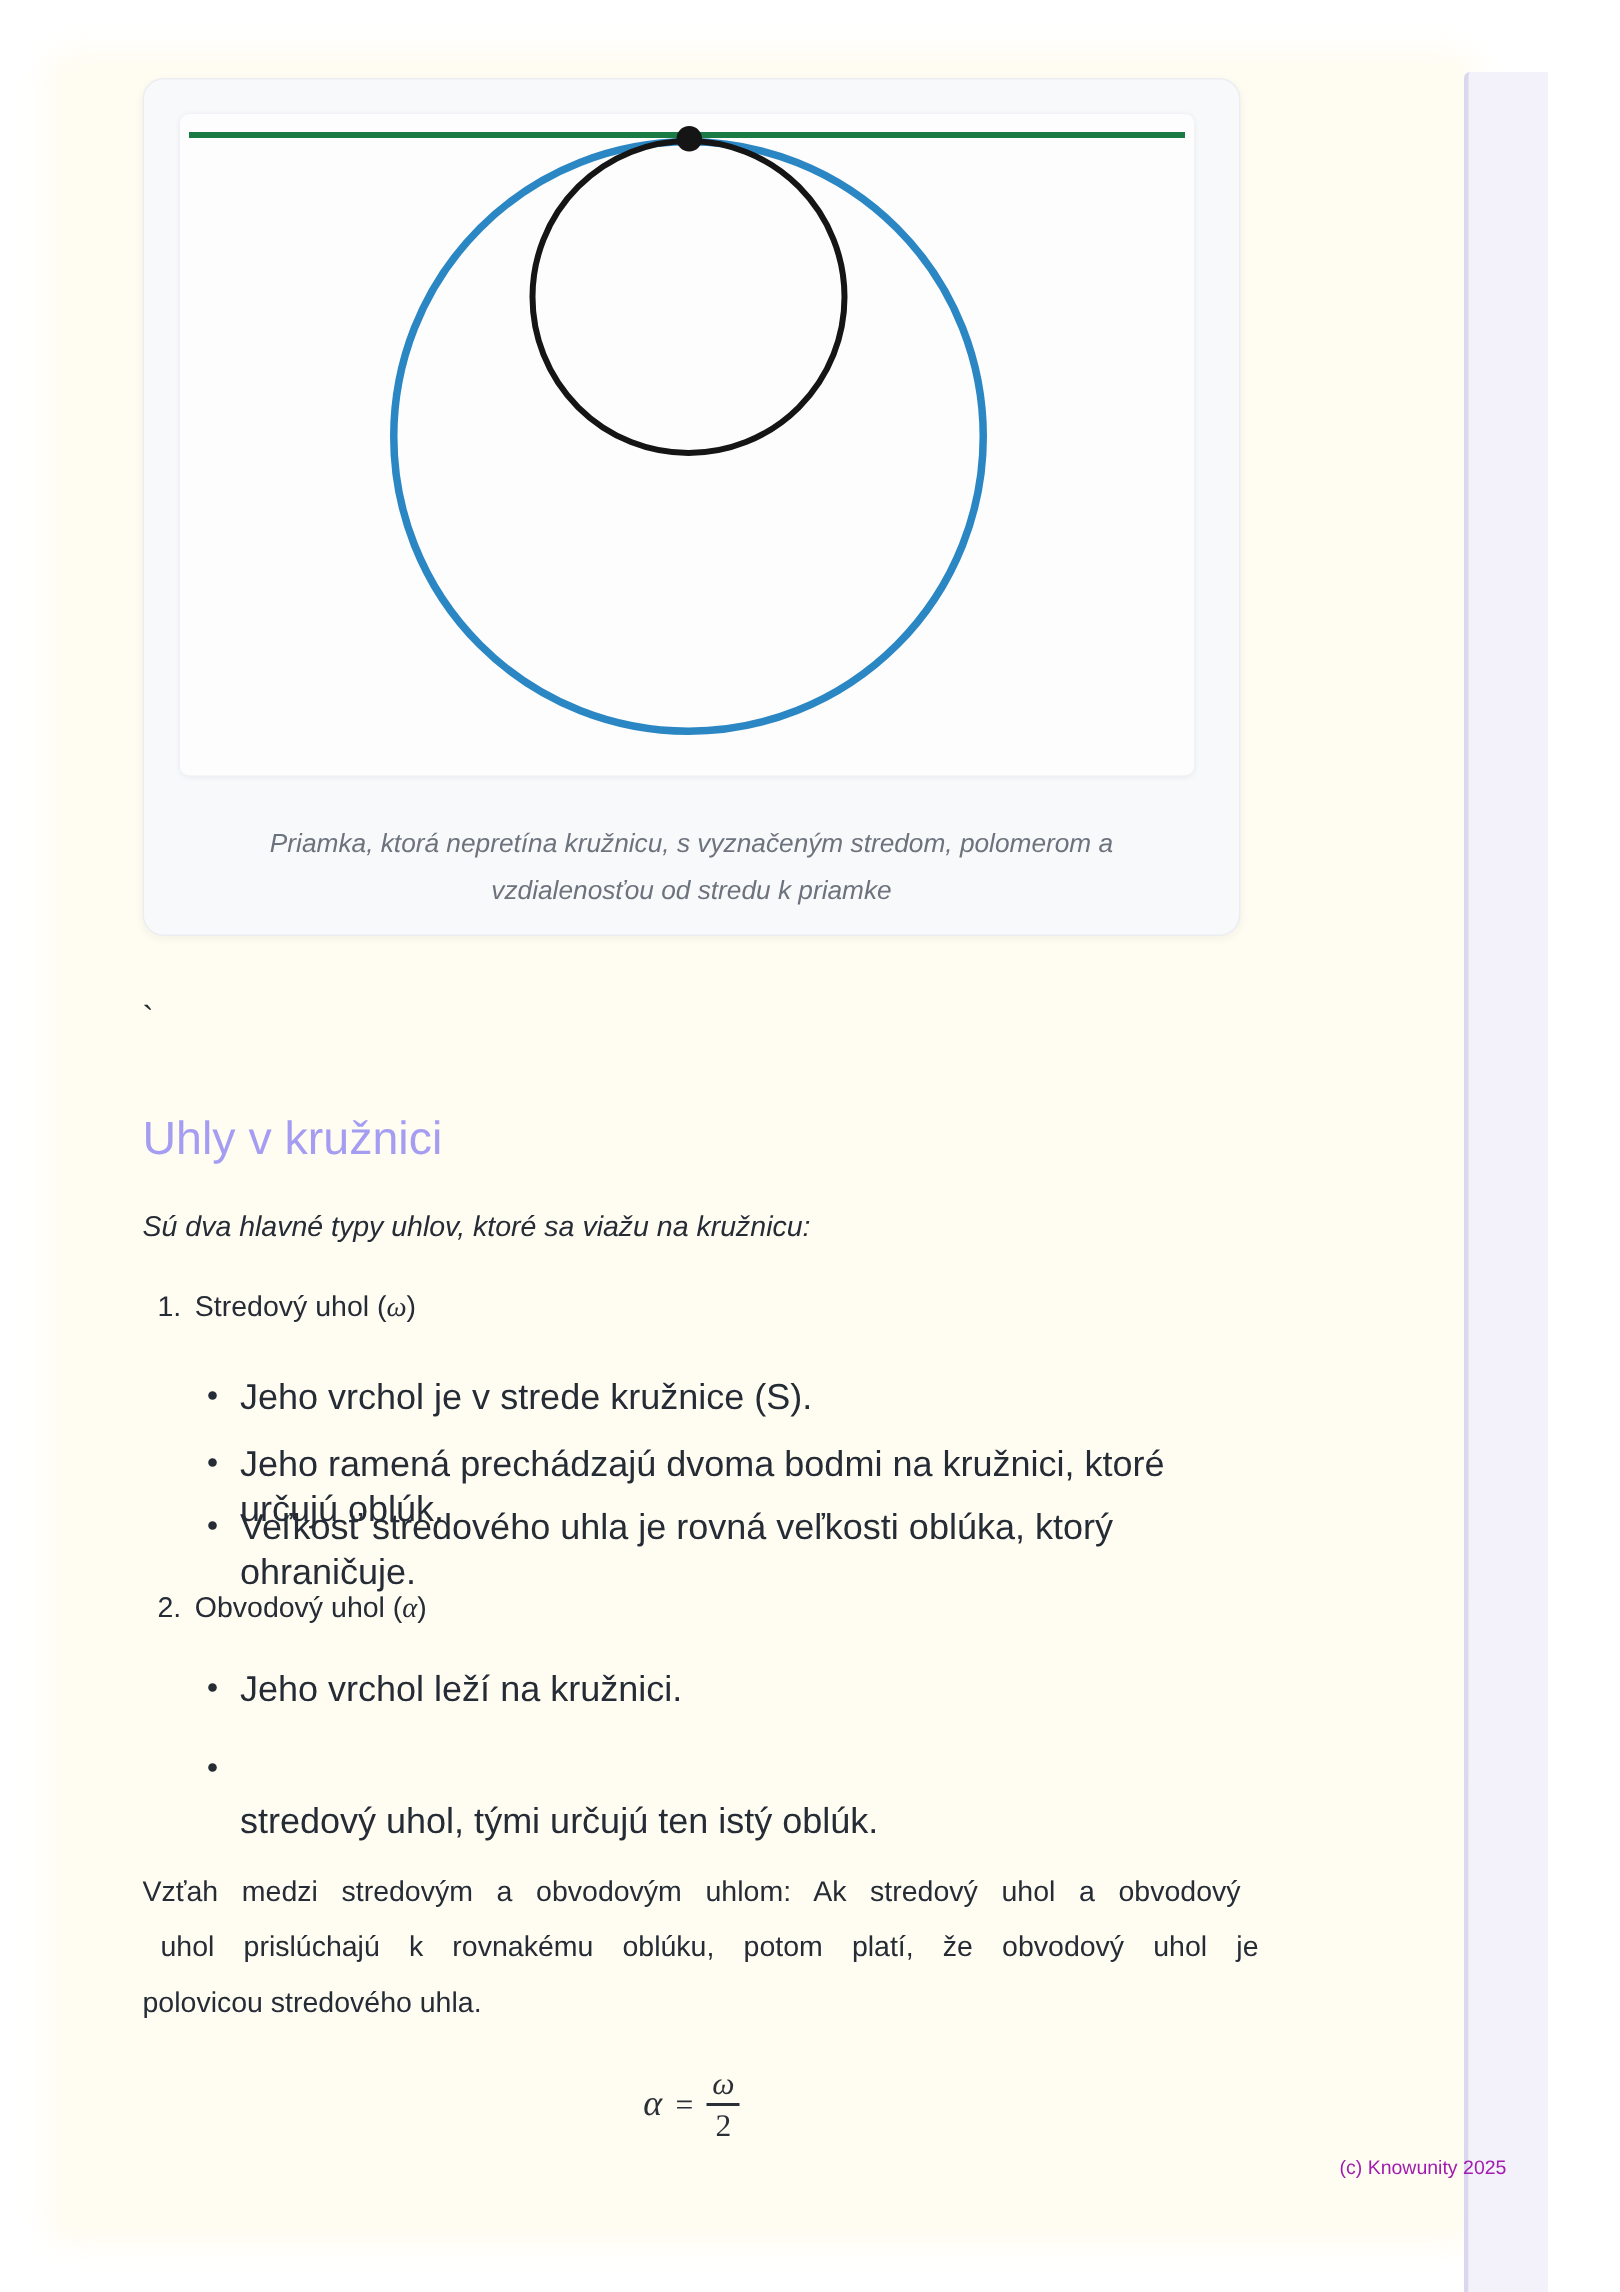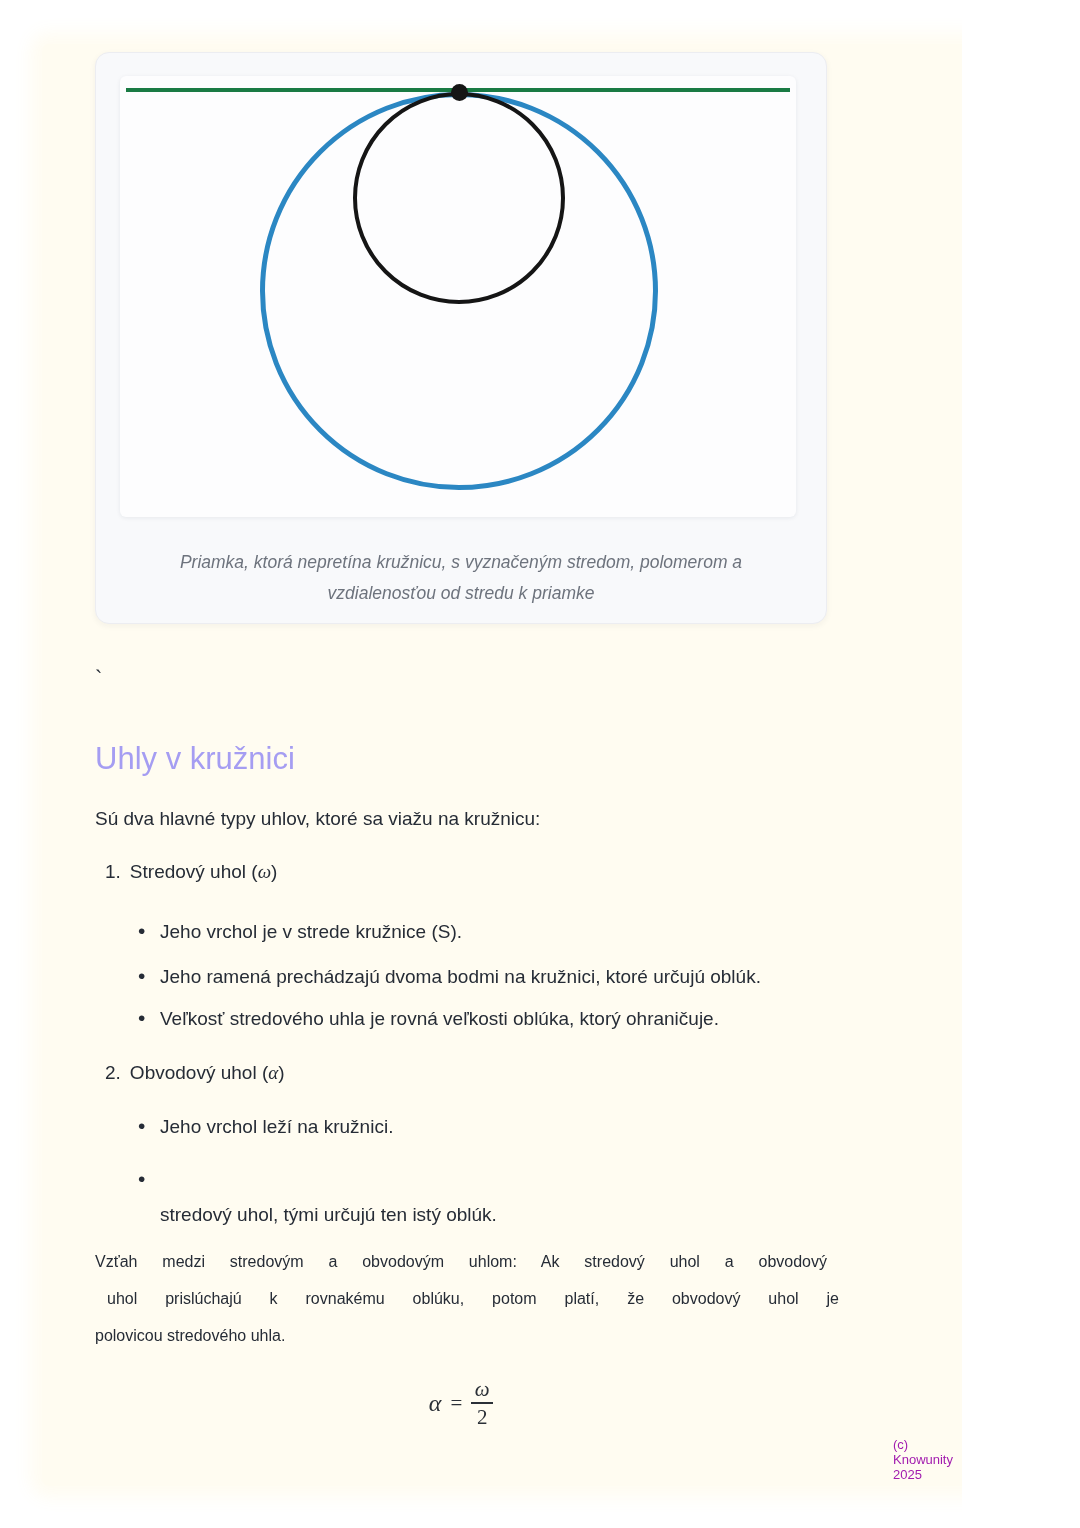--- a/index.html
+++ b/index.html
@@ -1,17 +1,17 @@
 <!DOCTYPE html>
 <html><head>
 <meta charset="utf-8">
 <style>
   html,body{margin:0;padding:0;background:#ffffff;}
   .screen{
-    position:relative;width:962px;height:1528px;overflow:hidden;
+    position:relative;width:1080px;height:1528px;overflow:hidden;
     background:#ffffff;
     font-family:"Liberation Sans","DejaVu Sans",sans-serif;
     color:#262c36;
   }
   
   .cream{
     position:absolute;left:42px;top:44px;width:934px;height:1442px;
     background:#fffcf1;border-radius:8px;
     box-shadow:0 0 16px 12px rgba(255,252,241,0.95);
   }
@@ -39,34 +39,34 @@
   .tangent-dot{position:absolute;left:331px;top:8px;width:17px;height:17px;border-radius:50%;background:#151515;}
   .caption{
     position:absolute;left:30px;right:30px;top:494px;text-align:center;
     font-style:italic;font-size:17.5px;line-height:31px;color:#6d737d;
   }
   
   .col{position:absolute;left:95px;top:0;width:732px;}
   .col > div{position:absolute;left:0;width:732px;}
   .tick{top:668px;font-size:22px;line-height:22px;color:#262c36;}
   .heading{top:741px;font-size:31px;line-height:36px;font-weight:400;color:#a59df2;}
-  .intro{top:804px;font-size:19px;line-height:30px;}
+  .intro{top:804px;font-size:19px;line-height:30px;font-style:italic;}
   .li-title{font-size:19px;line-height:30px;padding-left:10px;box-sizing:border-box;}
   .li-title .num{display:inline-block;margin-right:9px;}
   .li1{top:857px;}
   .li2{top:1058px;}
   .bullet{
-    font-size:19px;line-height:30px;padding-left:65px;box-sizing:border-box;position:absolute;
+    font-size:24px;line-height:30px;padding-left:65px;box-sizing:border-box;position:absolute;
   }
   .bullet::before{
     content:"\2022";position:absolute;left:43px;top:-1px;font-size:21px;color:#262c36;
   }
   .b1{top:917px;} .b2{top:962px;} .b3{top:1004px;}
   .b4{top:1112px;} .b5{top:1162px;line-height:35px;}
-  .para{font-size:16px;line-height:37px;}
+  .para{font-size:19px;line-height:37px;}
   .para.jline{text-align:justify;text-align-last:justify;}
   .p1{top:1243px;} .p2{top:1280px;margin-left:12px;} .p3{top:1317px;text-align:left;}
   .formula{
     top:1376px;height:54px;display:flex;align-items:center;justify-content:center;
     font-family:"Liberation Serif","DejaVu Serif",serif;color:#2b3037;
   }
   .formula .lhs{font-size:24px;font-style:italic;margin-right:9px;}
   .formula .eq{font-size:21px;margin-right:9px;}
   .frac{display:inline-flex;flex-direction:column;align-items:center;}
   .frac .num{font-size:21px;font-style:italic;line-height:22px;}

